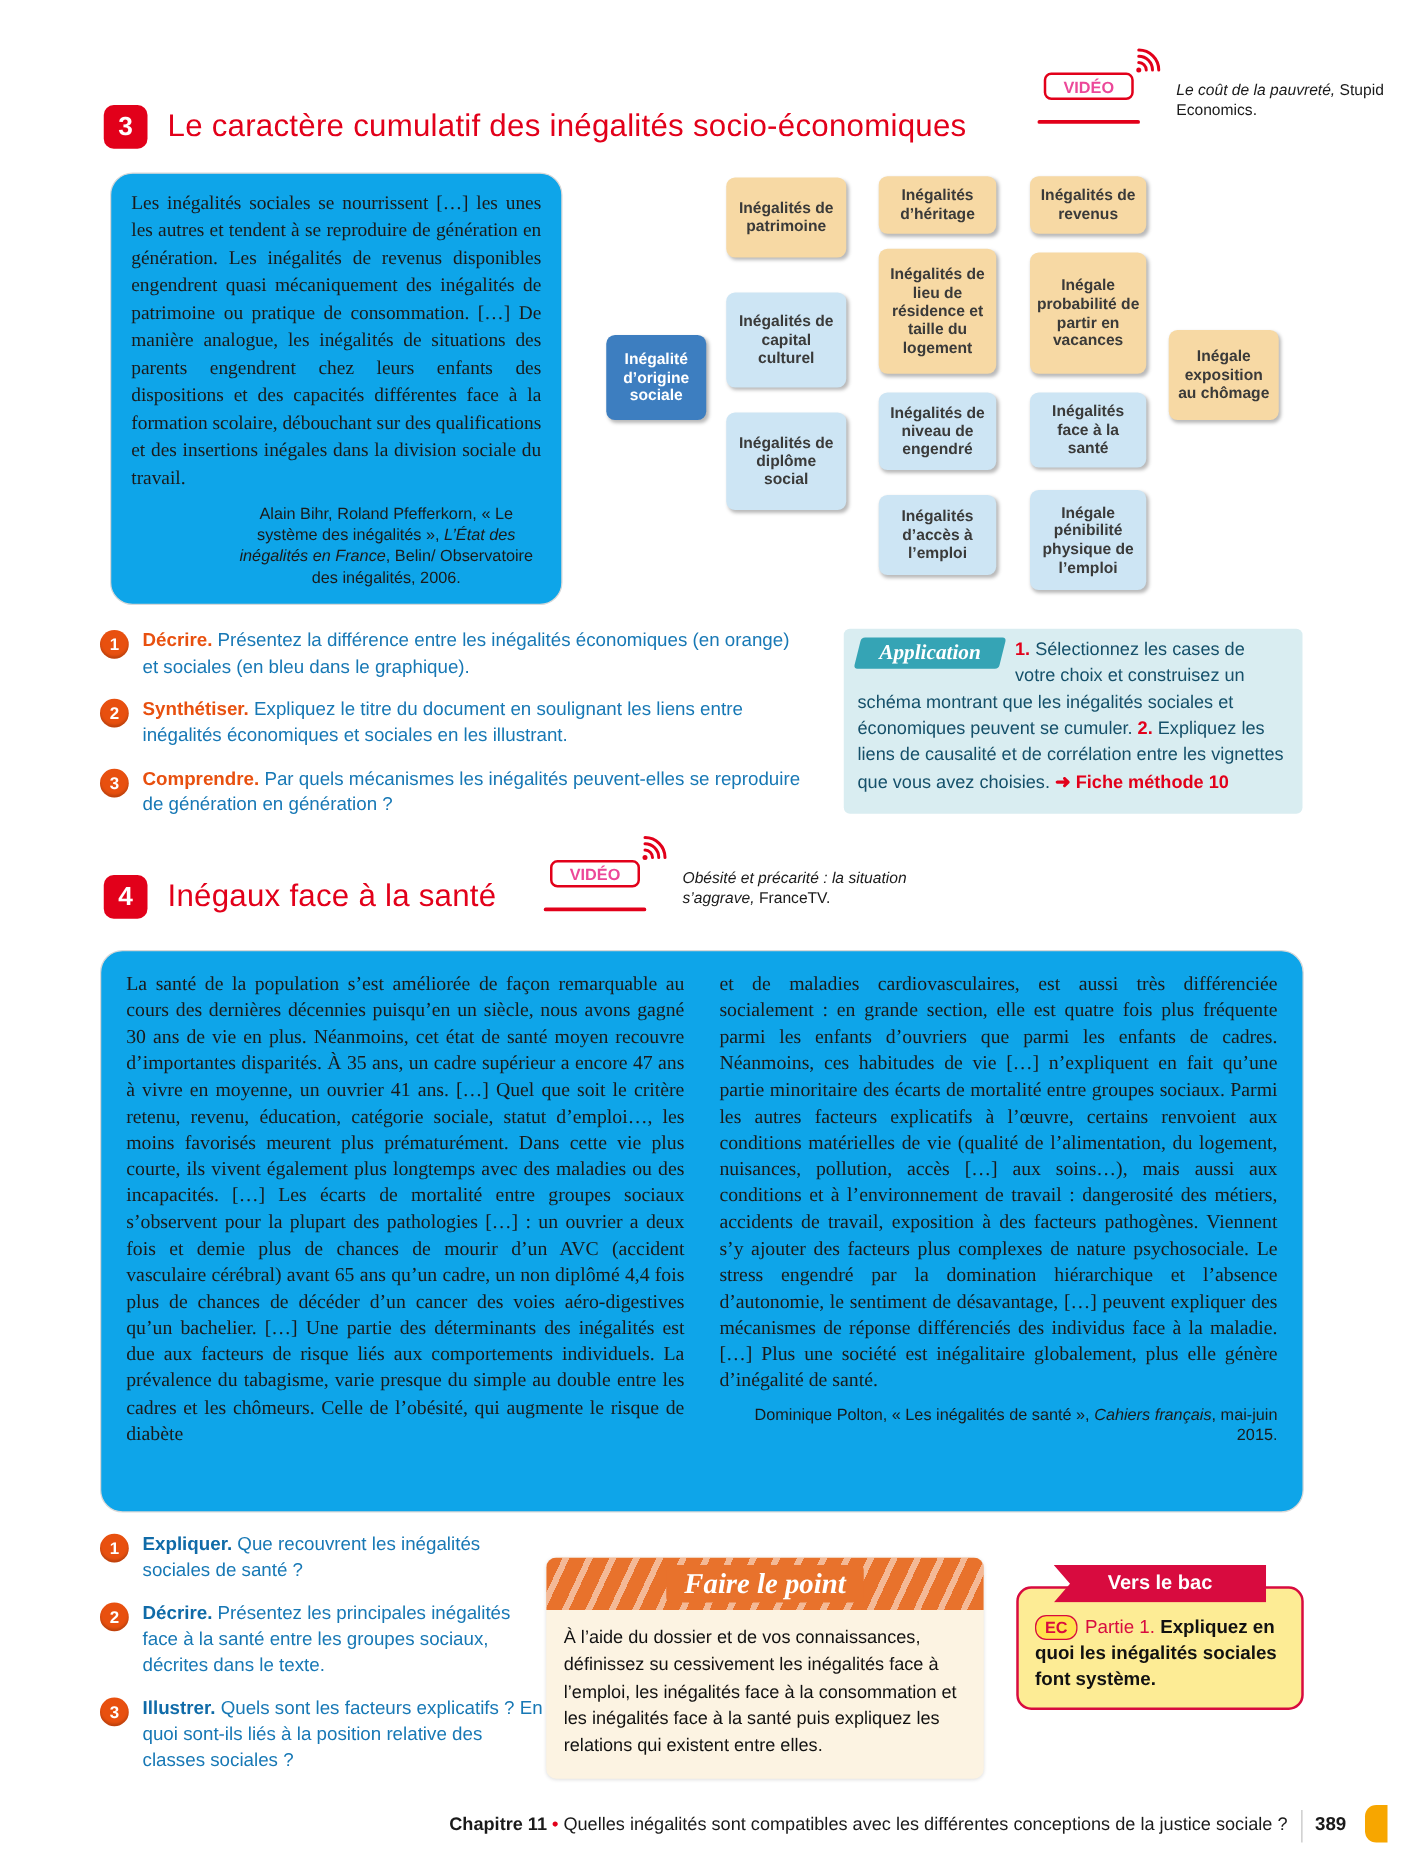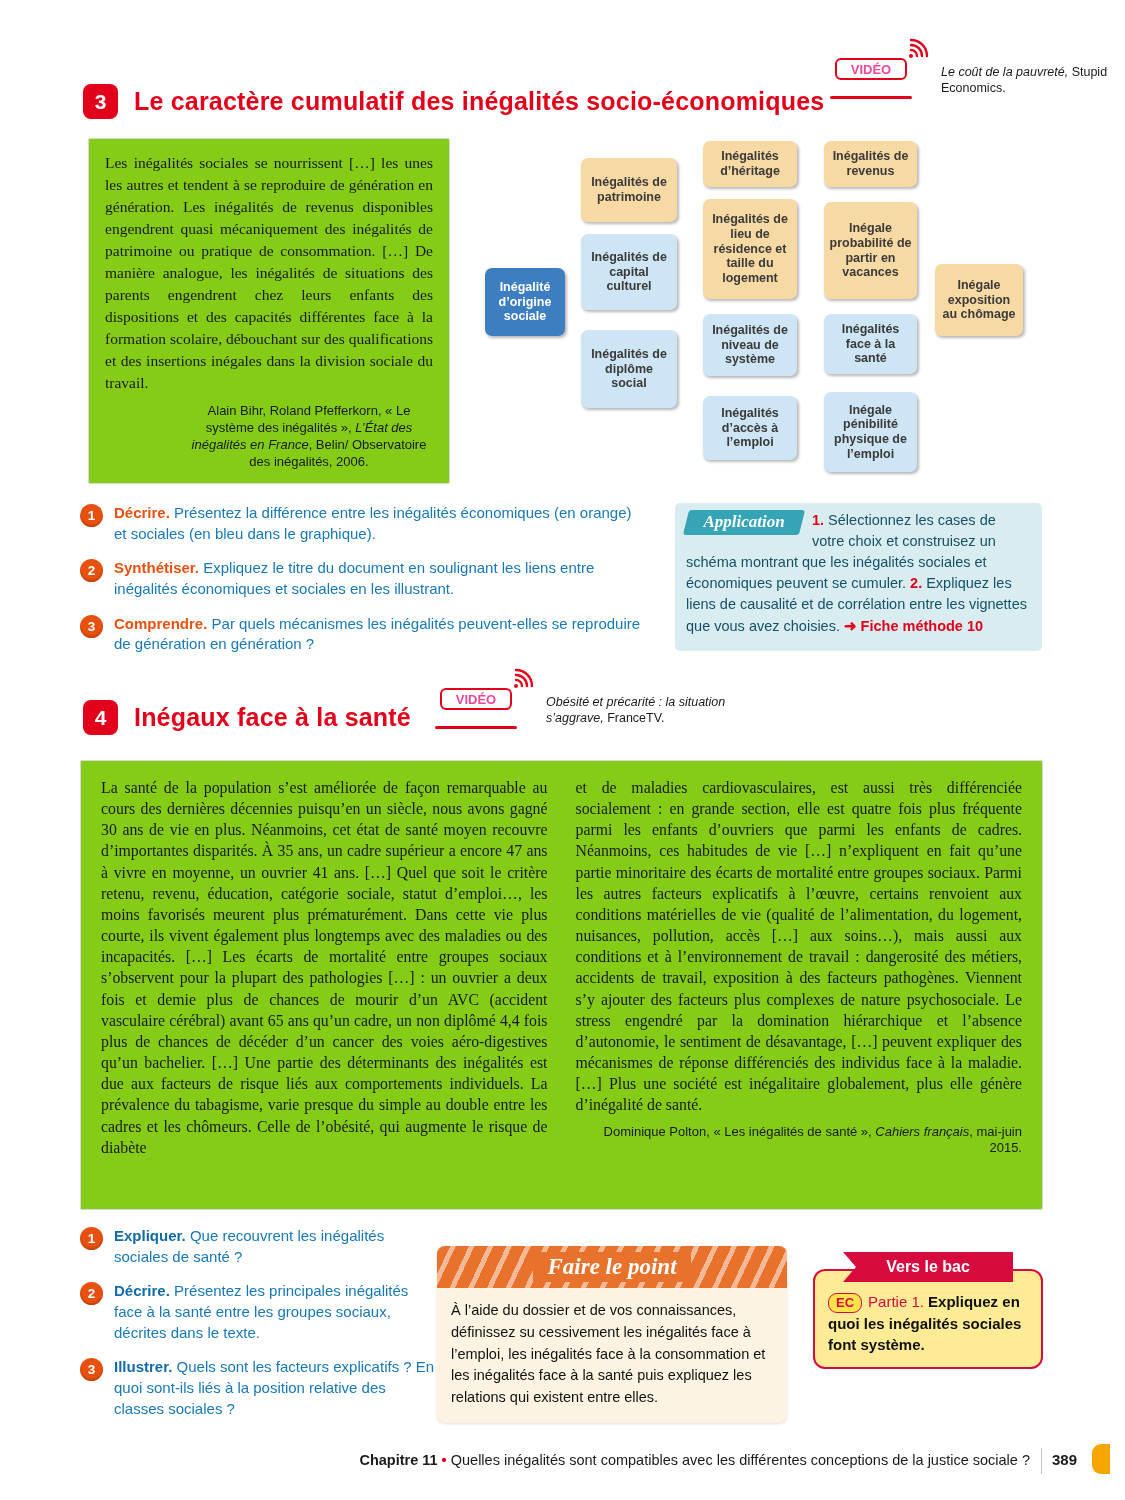--- a/index.html
+++ b/index.html
@@ -4,54 +4,54 @@
 <style>
   * { margin:0; padding:0; box-sizing:border-box; }
   html,body { background:#ffffff; }
   body { font-family:"Liberation Sans", sans-serif; color:#1a1a1a; }
   #page { position:relative; width:1125px; height:1500px; background:#fff; overflow:hidden; margin:0 auto; }
 
   
   .sec-header { position:absolute; display:flex; align-items:center; gap:16px; }
   .sec-num { width:35px; height:35px; background:#e2001a; color:#fff; border-radius:8px;
              font-weight:bold; font-size:21px; display:flex; align-items:center; justify-content:center; }
-  .sec-title { color:#e2001a; font-weight:bold; font-size:25px; letter-spacing:.2px; }
+  .sec-title { color:#e2001a; font-weight:normal; font-size:25px; letter-spacing:.2px; }
 
   
   .video-wrap { position:absolute; display:flex; align-items:flex-start; }
   .video-badge { position:relative; width:72px; height:36px; }
   .video-box { display:flex; align-items:center; justify-content:center; width:72px; height:22px;
                border:2.5px solid #e2001a; border-radius:6px; color:#ec4899; font-weight:bold;
                font-size:13px; background:#fff; }
   .video-base { position:absolute; left:-5px; bottom:-5px; width:82px; height:3px;
                 background:#e2001a; border-radius:2px; }
   .wifi { position:absolute; right:-24px; top:-22px; }
   .video-caption { margin-left:34px; margin-top:6px; font-size:12.5px; line-height:1.3; color:#1a1a1a; width:200px; }
   .video-caption i { font-style:italic; }
 
   
-  .docbox { position:absolute; border:1px solid #d8d8d8; border-radius:2px; background:#84cc16; }
+  .docbox { position:absolute; border:1px solid #d8d8d8; border-radius:18px; background:#0ea5e9; }
   #doc3-text { left:88px; top:138px; width:362px; padding:13px 16px 12px 16px;
                font-family:"Liberation Serif", serif; font-size:15.5px; line-height:1.42;
                text-align:justify; hyphens:auto; }
   .source { margin-top:9px; font-size:13px; line-height:1.3; text-align:center; padding-left:80px;
             font-family:"Liberation Sans", sans-serif; }
   .source i { font-style:italic; }
 
   
   #diagram { position:absolute; left:460px; top:138px; width:580px; height:345px; }
   .card { position:absolute; display:flex; align-items:center; justify-content:center;
           text-align:center; border-radius:7px; font-weight:bold; font-size:12.5px;
           line-height:1.18; color:#3a3a39; padding:4px 5px;
           box-shadow:1.5px 2px 3px rgba(0,0,0,.28); }
   .card.eco { background:#f7d9a4; }
   .card.soc { background:#cde5f4; }
   .card.origin { background:#3d7ec0; color:#fff; }
   .pos-origin     { left:25px;  top:130px; width:80px; height:68px; }
-  .pos-patrimoine { left:121px; top:20px;   width:96px; height:64px; }
+  .pos-patrimoine { left:121px; top:4px;   width:96px; height:64px; }
   .pos-capital    { left:121px; top:96px;  width:96px; height:76px; }
   .pos-reseau     { left:121px; top:192px; width:96px; height:78px; }
   .pos-heritage   { left:243px; top:3px;   width:94px; height:46px; }
   .pos-residence  { left:243px; top:61px;  width:94px; height:100px; }
   .pos-diplome    { left:243px; top:176px; width:94px; height:62px; }
   .pos-acces      { left:243px; top:258px; width:94px; height:64px; }
   .pos-revenus    { left:364px; top:3px;   width:93px; height:46px; }
   .pos-vacances   { left:364px; top:64px;  width:93px; height:97px; }
   .pos-sante      { left:364px; top:176px; width:93px; height:60px; }
   .pos-penibilite { left:364px; top:254px; width:93px; height:80px; }
@@ -155,21 +155,21 @@
     <p class="source"><span>Alain Bihr, Roland Pfefferkorn, « Le système des inégalités », </span><i>L’État des inégalités en France</i><span>, Belin/ Observatoire des inégalités, 2006.</span></p>
   </div>
 
   <div id="diagram">
     <div class="card origin pos-origin">Inégalité d’origine sociale</div>
     <div class="card eco pos-patrimoine">Inégalités de patrimoine</div>
     <div class="card soc pos-capital">Inégalités de capital culturel</div>
     <div class="card soc pos-reseau">Inégalités de diplôme social</div>
     <div class="card eco pos-heritage">Inégalités d’héritage</div>
     <div class="card eco pos-residence">Inégalités de lieu de résidence et taille du logement</div>
-    <div class="card soc pos-diplome">Inégalités de niveau de système</div>
+    <div class="card soc pos-diplome">Inégalités de niveau de engendré</div>
     <div class="card soc pos-acces">Inégalités d’accès à l’emploi</div>
     <div class="card eco pos-revenus">Inégalités de revenus</div>
     <div class="card eco pos-vacances">Inégale probabilité de partir en vacances</div>
     <div class="card soc pos-sante">Inégalités face à la santé</div>
     <div class="card soc pos-penibilite">Inégale pénibilité physique de l’emploi</div>
     <div class="card eco pos-chomage">Inégale exposition au chômage</div>
   </div>
 
   <div class="questions" style="left:80px; top:503px; width:565px;">
     <div class="question">

